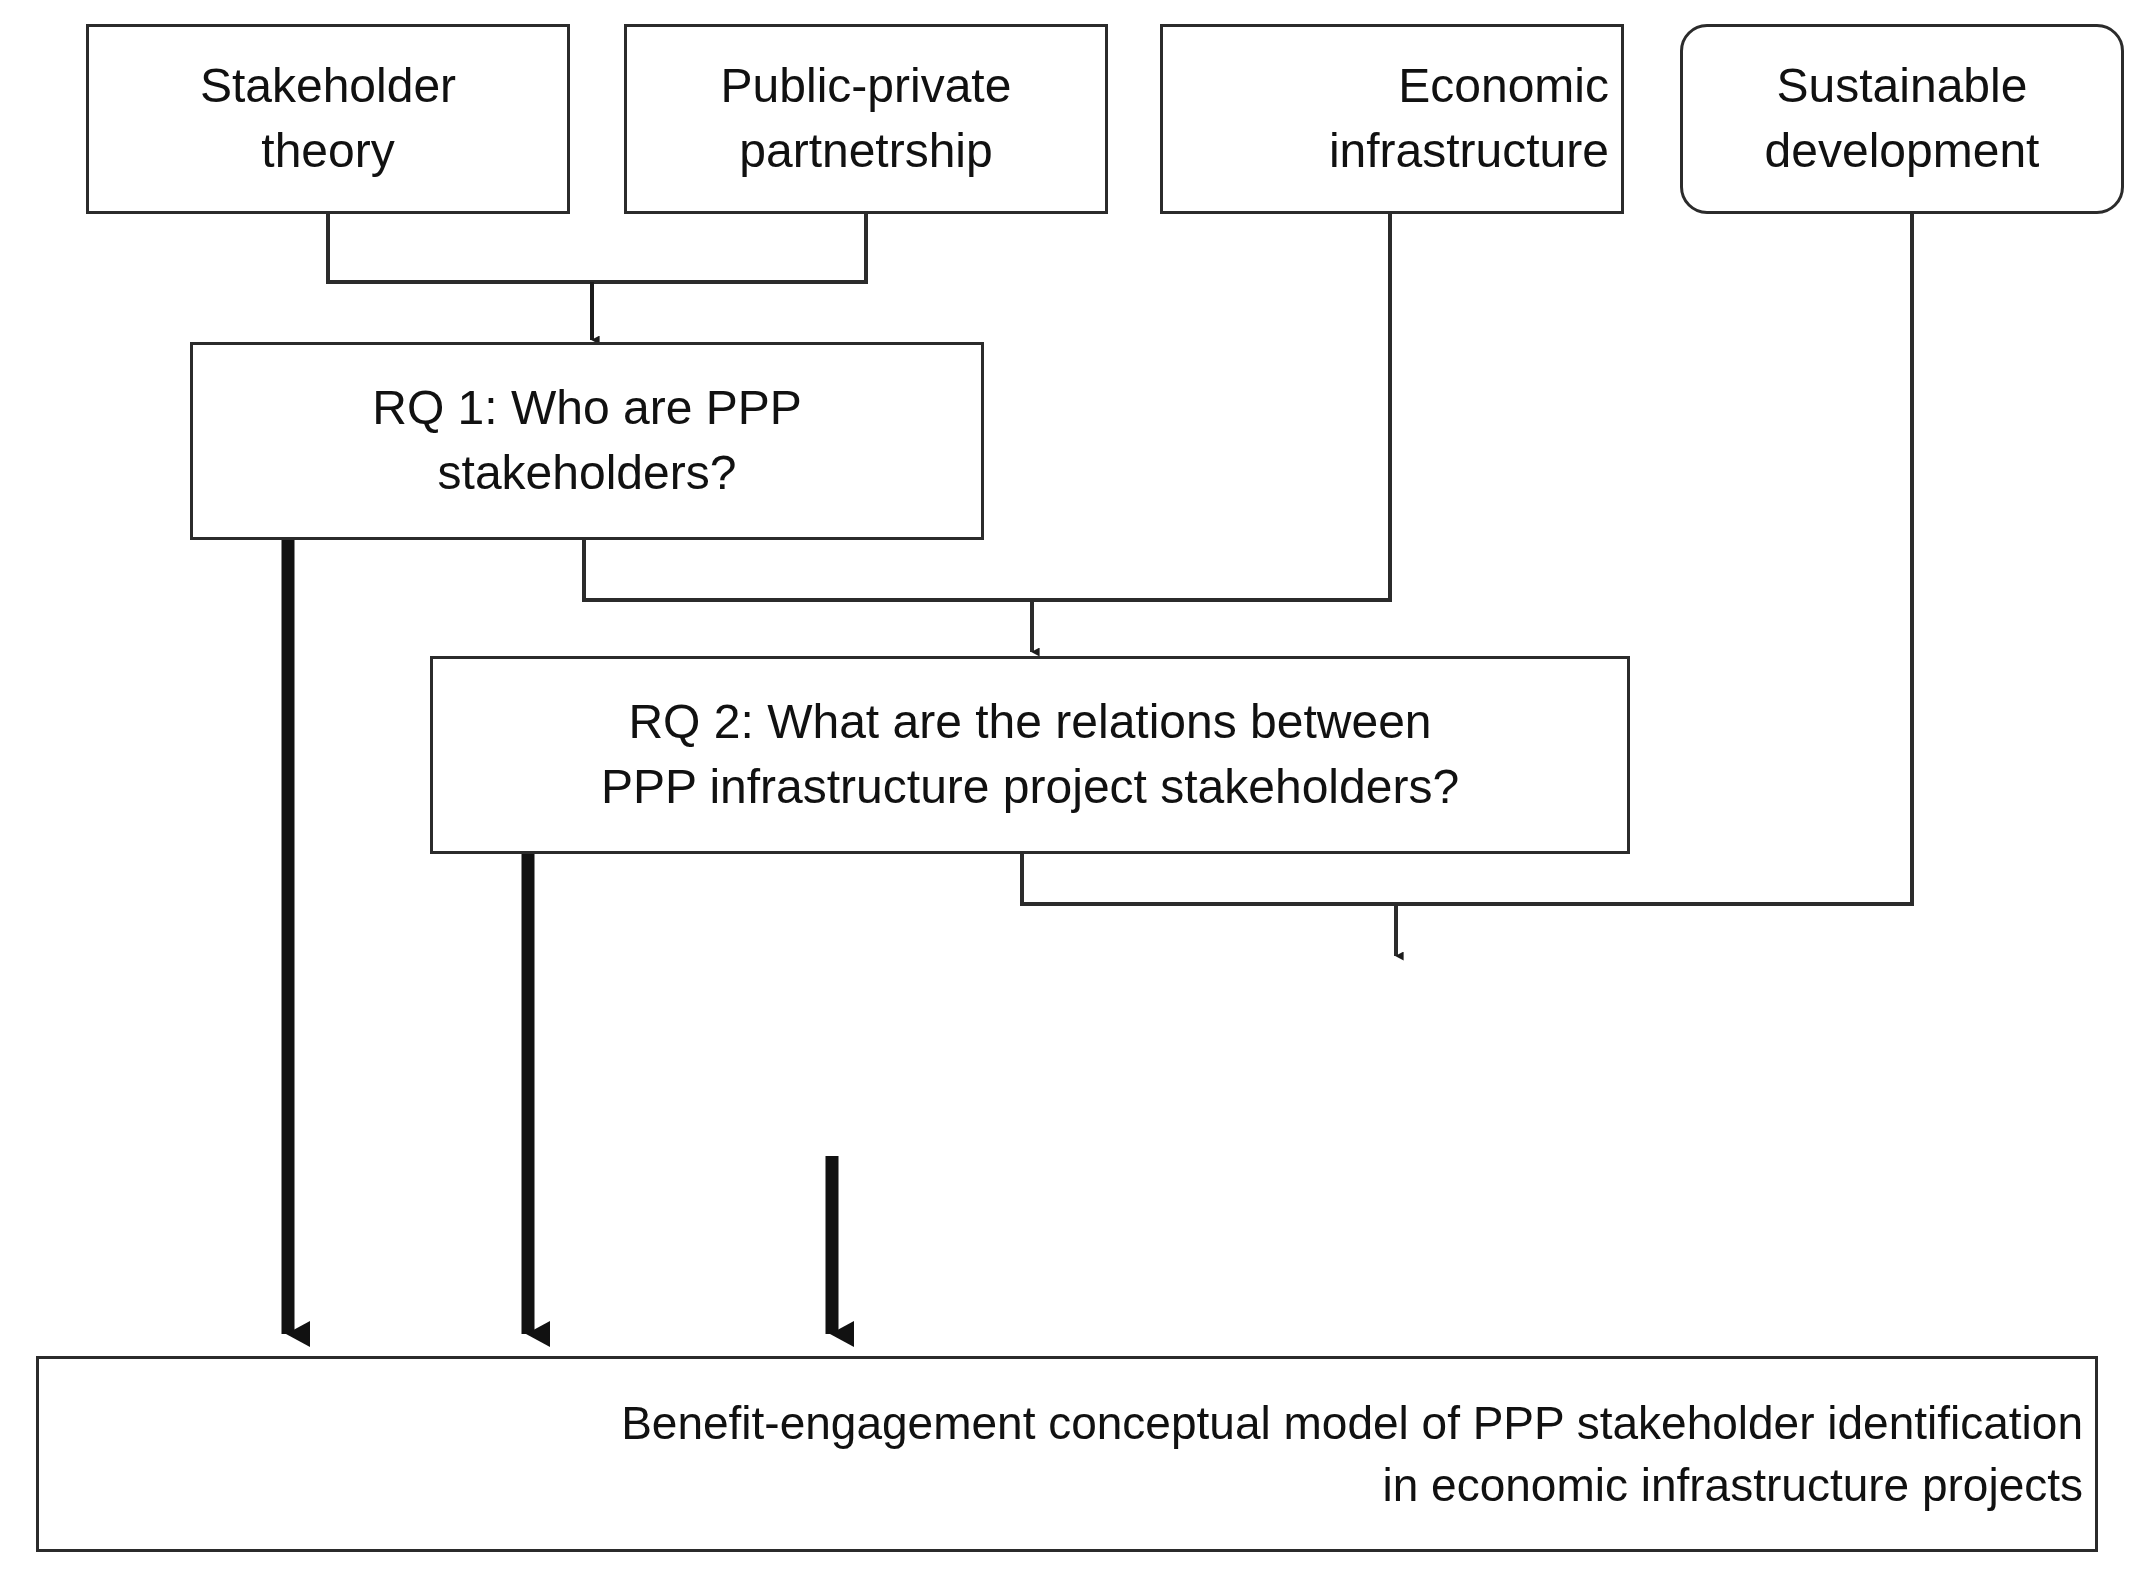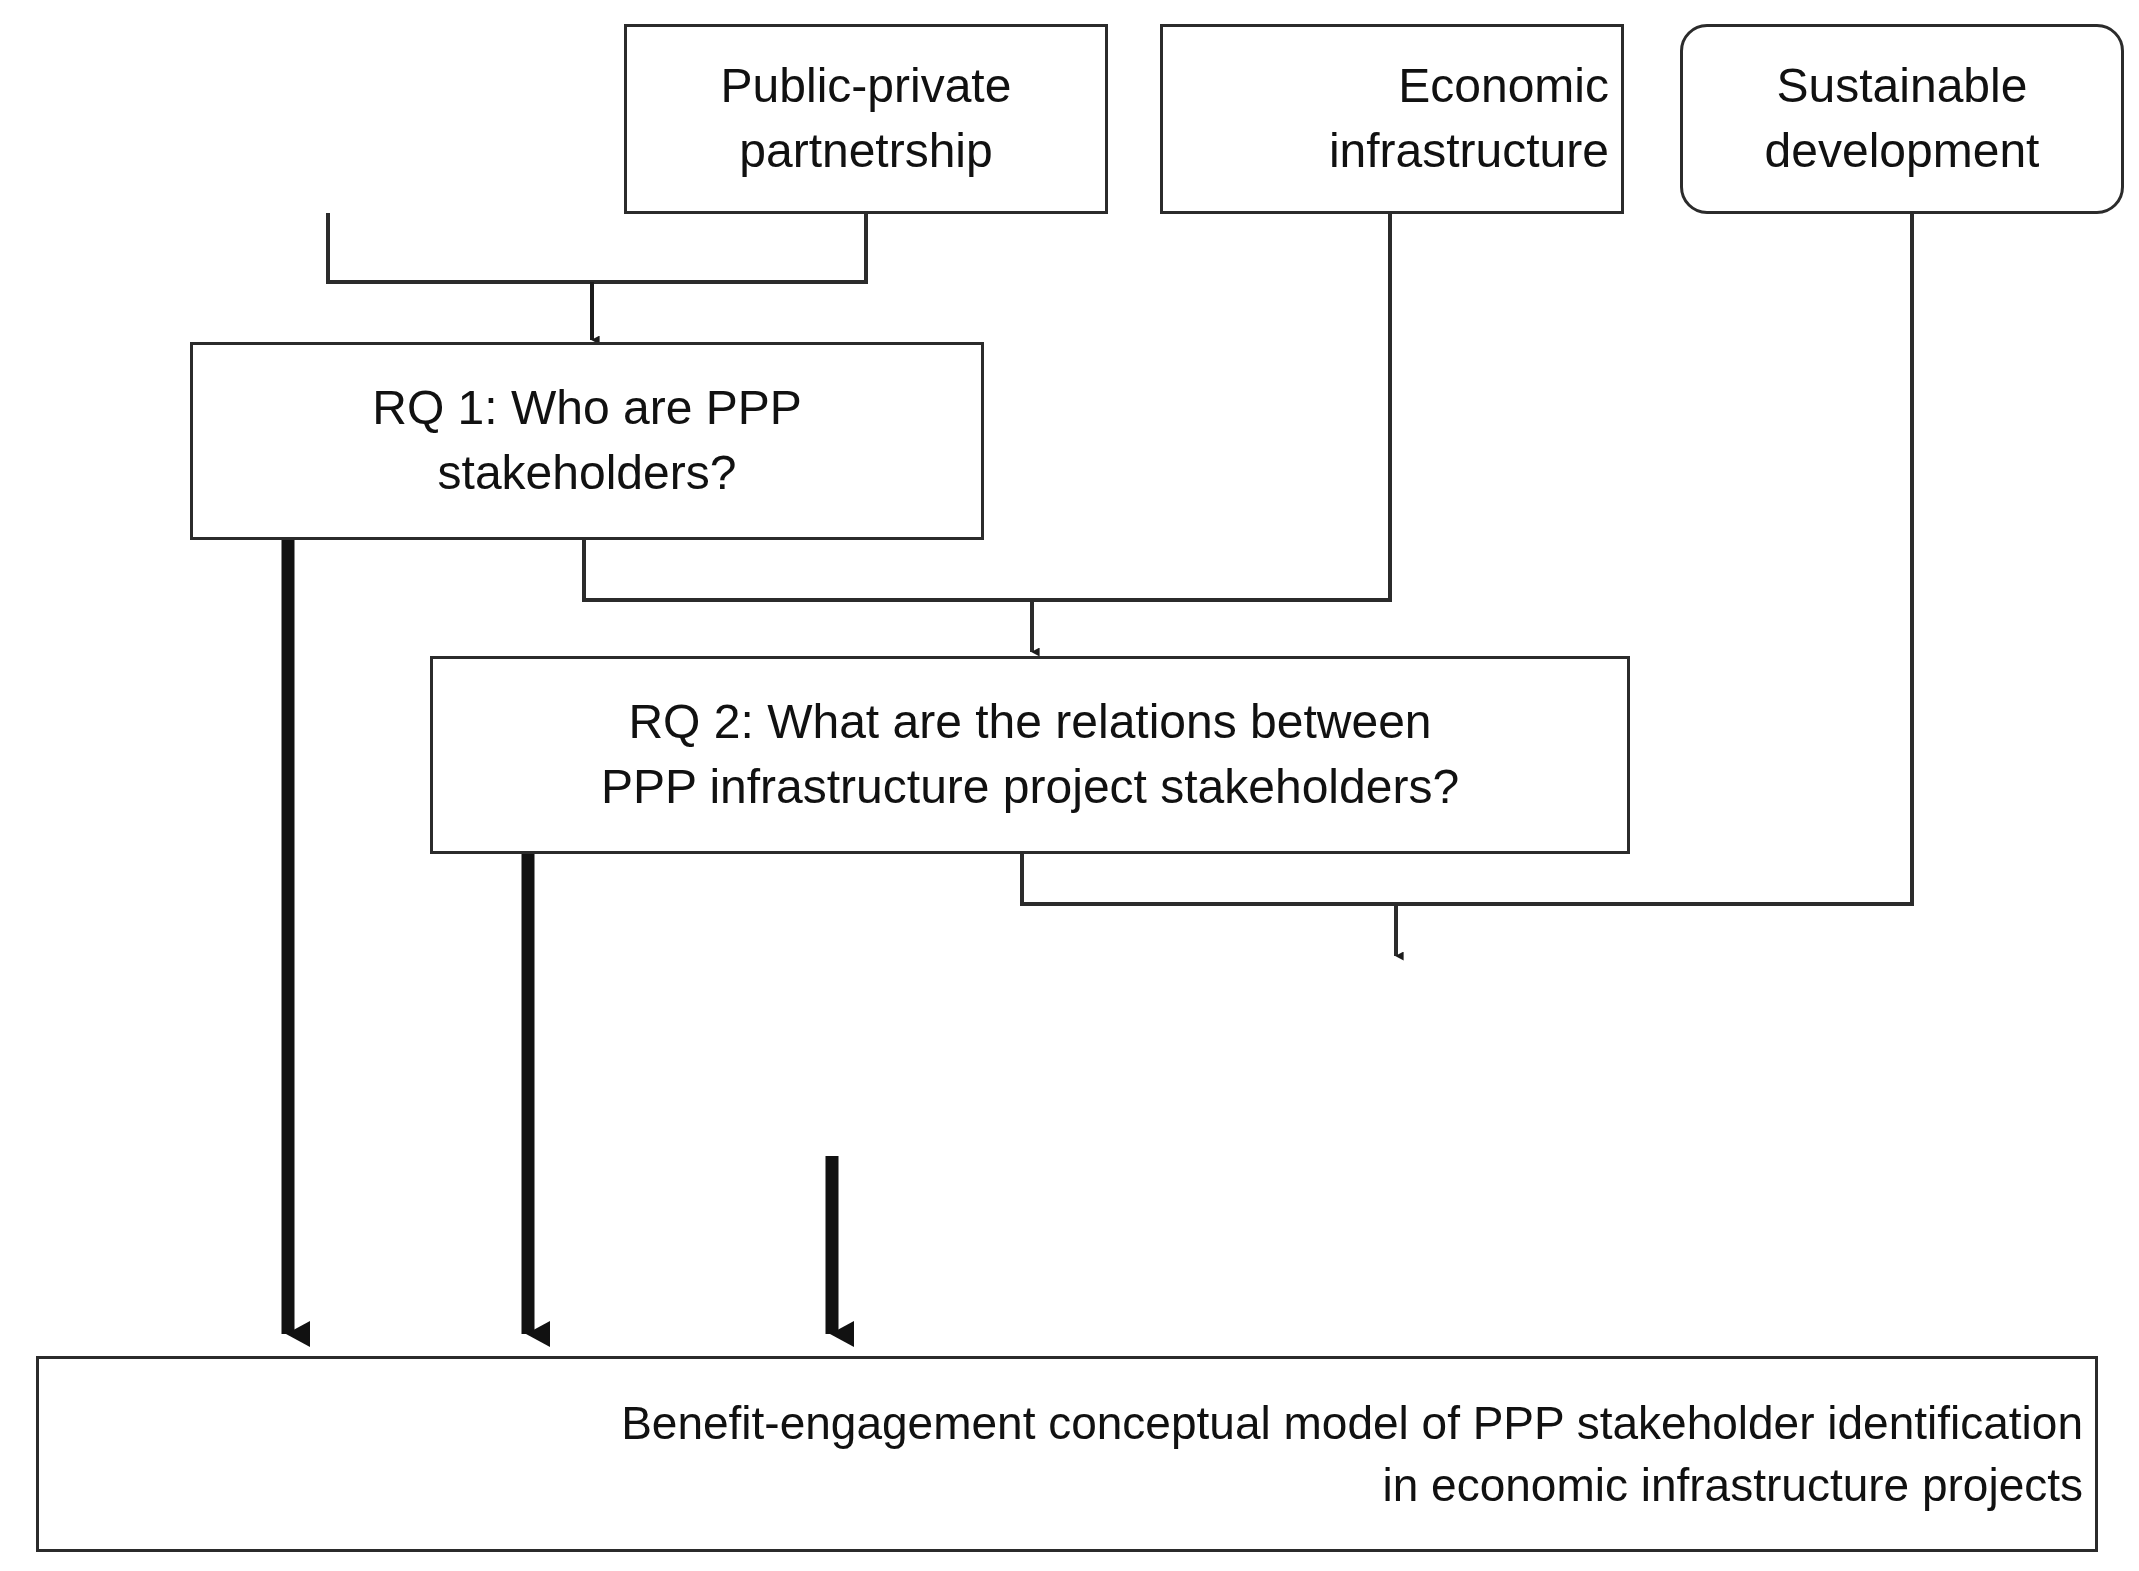--- a/index.html
+++ b/index.html
@@ -93,20 +93,23 @@
       <path d="M 288,540 L 288,1334" fill="none" stroke="#111111" stroke-width="13" marker-end="url(#arrowThick)"></path>
     </g>
     <g>
       <path d="M 528,854 L 528,1334" fill="none" stroke="#111111" stroke-width="13" marker-end="url(#arrowThick)"></path>
     </g>
     <g>
       <path d="M 832,1156 L 832,1334" fill="none" stroke="#111111" stroke-width="13" marker-end="url(#arrowThick)"></path>
     </g>
   </svg>
 
+  <div class="node n-top" style="left:86px; top:24px; width:484px; height:190px;">
+    <span class="label">Stakeholder<br>theory</span>
+  </div>
 
   <div class="node n-top" style="left:624px; top:24px; width:484px; height:190px;">
     <span class="label">Public-private<br>partnetrship</span>
   </div>
 
   <div class="node n-top" style="left:1160px; top:24px; width:464px; height:190px;text-align:right;">
     <span class="label">Economic<br>infrastructure</span>
   </div>
 
   <div class="node n-top" style="left:1680px; top:24px; width:444px; height:190px;border-radius:27px;">

